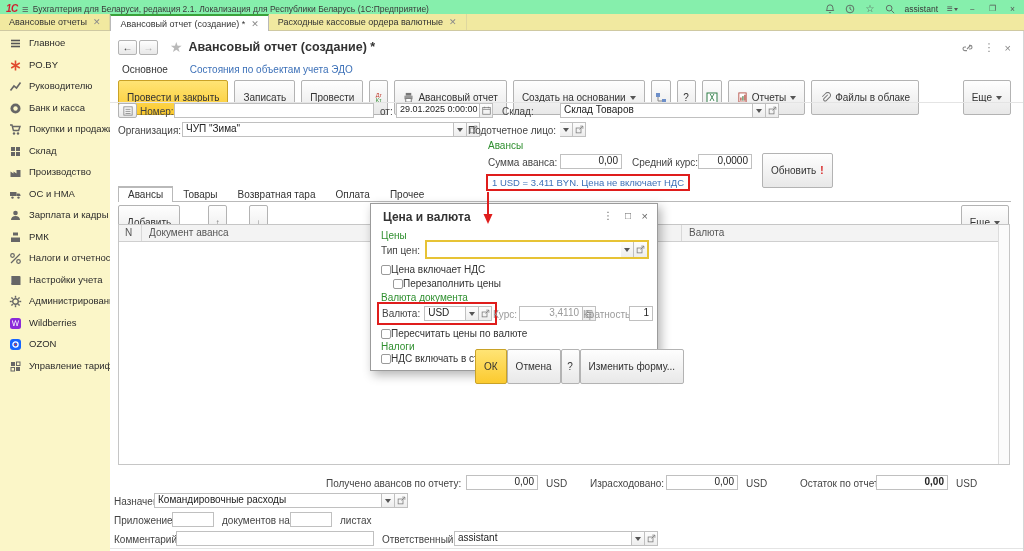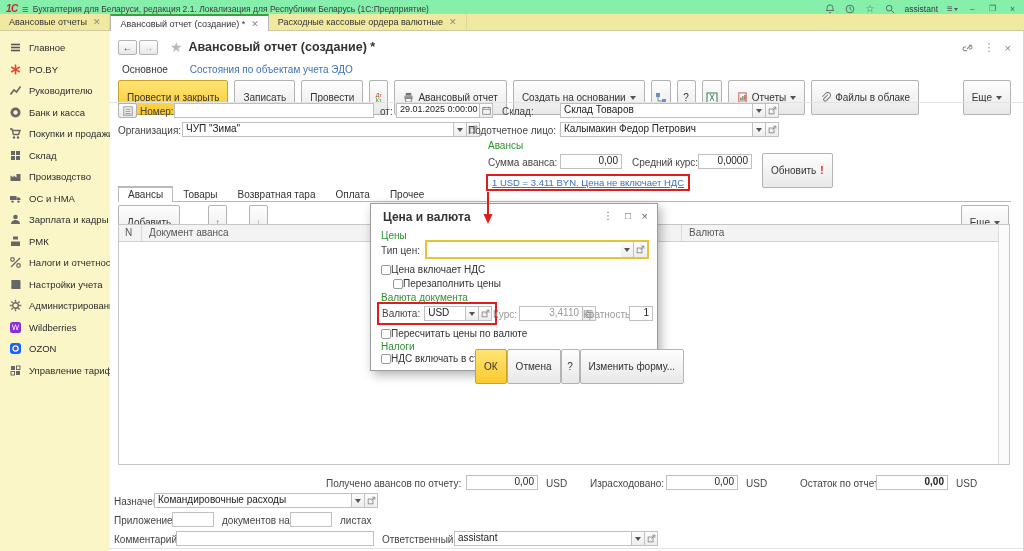--- a/index.html
+++ b/index.html
@@ -12,28 +12,28 @@
   .logo1c{color:#d11f2f;font-weight:bold;font-style:italic;font-size:10px;letter-spacing:-.5px}
   .tb-right{margin-left:auto;display:flex;align-items:center;gap:9px}
   .tb-ic{width:11px;height:11px;display:inline-flex;align-items:center;justify-content:center;color:#555}
   
   .tabbar{position:absolute;top:14px;left:0;right:0;height:17px;background:#f1e9a0;display:flex;align-items:stretch;border-bottom:1px solid #cfc9a2}
   .wtab{display:flex;align-items:center;gap:6px;padding:0 9px;font-size:9px;color:#333;border-right:1px solid #ded79f;white-space:nowrap}
   .wtab .x{color:#8a8a8a;font-size:9px}
   .wtab.active{background:#fff;border-top:2px solid #3aa23a;border-left:1px solid #b9b9b9;border-right:1px solid #b9b9b9;margin-bottom:-1px}
   
   .sidebar{position:absolute;top:31px;left:0;bottom:0;width:110px;background:#fbf6c8;padding-top:6px}
-  .side-item{display:flex;align-items:center;gap:7px;height:21.5px;padding:0 0 0 9px;font-size:9.5px;color:#2b2b2b;cursor:default;white-space:nowrap}
+  .side-item{display:flex;gap:7px;height:21.5px;padding:0 0 0 9px;font-size:9.5px;color:#2b2b2b;cursor:default;white-space:nowrap}
   .side-item svg{flex:0 0 13px}
   
   .main{position:absolute;left:110px;top:31px;width:914px;height:520px;background:#fff;border-right:1px solid #d6d6d6}
   .lbl{font-size:10px;color:#444;white-space:nowrap}
   .grn{font-size:10px;color:#2f8f2f;white-space:nowrap}
   .link{font-size:10px;color:#3d71b8;white-space:nowrap;cursor:pointer}
-  .u{text-decoration:underline}
+  .u{}
   .btn{display:inline-flex;align-items:center;justify-content:center;gap:4px;height:35px;padding:0 8px;background:linear-gradient(#fefefe,#e8e8e8);border:1px solid #b3b3b3;border-radius:2px;font-size:10px;color:#333;white-space:nowrap;cursor:pointer}
   .btn.yel{background:linear-gradient(#ffe475,#fbca2f);border-color:#c9a227}
   .btn.ic{padding:0 3px;min-width:19px}
   .car{width:0;height:0;border:3px solid transparent;border-top:4px solid #555;margin-top:4px}
   .inp{background:#fff;border:1px solid #c0c0c0;height:15px;font-size:10px;display:flex;padding:0 3px;color:#222;overflow:hidden;white-space:nowrap}
   .inp.num{justify-content:flex-end}
   .inp.dis{color:#9a9a9a}
   .side-btn{width:13px;height:15px;border:1px solid #c0c0c0;border-left:none;display:inline-flex;align-items:center;justify-content:center;background:linear-gradient(#fdfdfd,#ededed);cursor:pointer}
   .cb{width:10px;height:10px;border:1px solid #9a9a9a;border-radius:2px;background:#fff;flex:0 0 auto;cursor:pointer}
   .cbl{font-size:10px;color:#333;white-space:nowrap}
@@ -387,23 +387,20 @@
         </span>
       <span class="side-btn">
         <svg width="9" height="9" viewBox="0 0 12 12">
             <rect x="1.5" y="4" width="6.5" height="6.5" fill="none" stroke="#777"></rect>
             <path d="M6,6L10.5,1.5M10.5,1.5H7M10.5,1.5V5" fill="none" stroke="#777"></path>
           </svg>
       </span>
     </div>
     <span class="lbl abs" style="left:358px;top:94px">Подотчетное лицо:</span>
     <div class="abs row" style="left:450px;top:91px">
-      <div class="inp" style="width:193px">
-          <span>Калымакин Федор Петрович</span>
-        </div>
       <span class="side-btn">
           <span class="car" style="margin-top:3px"></span>
         </span>
       <span class="side-btn">
         <svg width="9" height="9" viewBox="0 0 12 12">
             <rect x="1.5" y="4" width="6.5" height="6.5" fill="none" stroke="#777"></rect>
             <path d="M6,6L10.5,1.5M10.5,1.5H7M10.5,1.5V5" fill="none" stroke="#777"></path>
           </svg>
       </span>
     </div>
@@ -482,21 +479,21 @@
       </div>
     <span class="lbl abs" style="left:636px;top:447px">USD</span>
     <span class="lbl abs" style="left:690px;top:447px">Остаток по отчету:</span>
     <div class="inp num abs" style="left:766px;top:444px;width:72px;font-weight:bold">
         <span>0,00</span>
       </div>
     <span class="lbl abs" style="left:846px;top:447px">USD</span>
 
     <span class="lbl abs" style="left:4px;top:465px">Назначение:</span>
     <div class="abs row" style="left:44px;top:462px">
-      <div class="inp" style="width:198px">
+      <div class="inp" style="width:228px">
           <span>Командировочные расходы</span>
         </div>
       <span class="side-btn">
           <span class="car" style="margin-top:3px"></span>
         </span>
       <span class="side-btn">
         <svg width="9" height="9" viewBox="0 0 12 12">
             <rect x="1.5" y="4" width="6.5" height="6.5" fill="none" stroke="#777"></rect>
             <path d="M6,6L10.5,1.5M10.5,1.5H7M10.5,1.5V5" fill="none" stroke="#777"></path>
           </svg>

